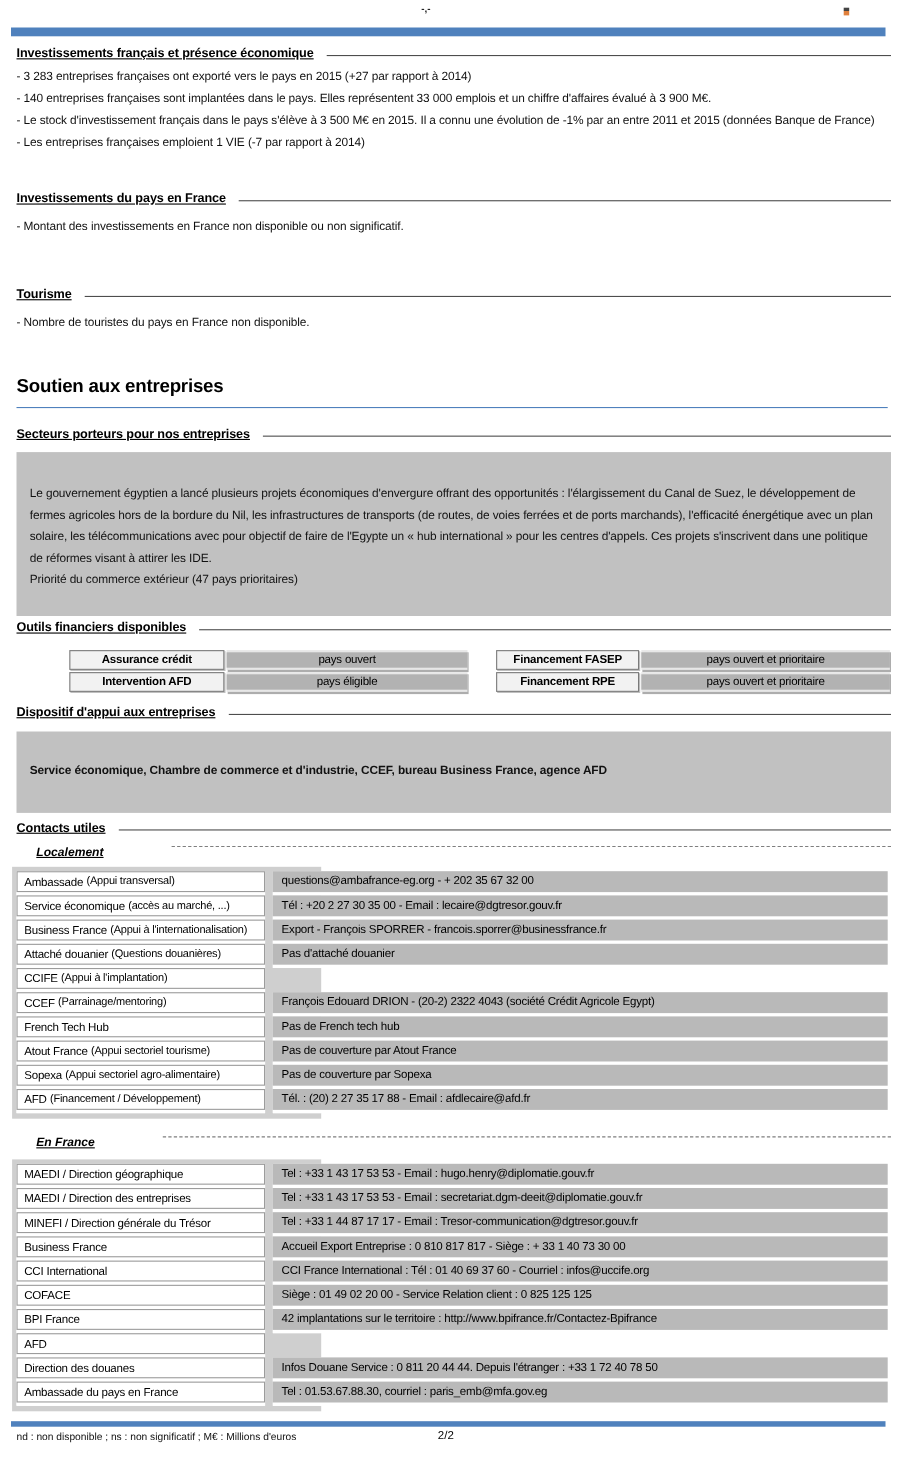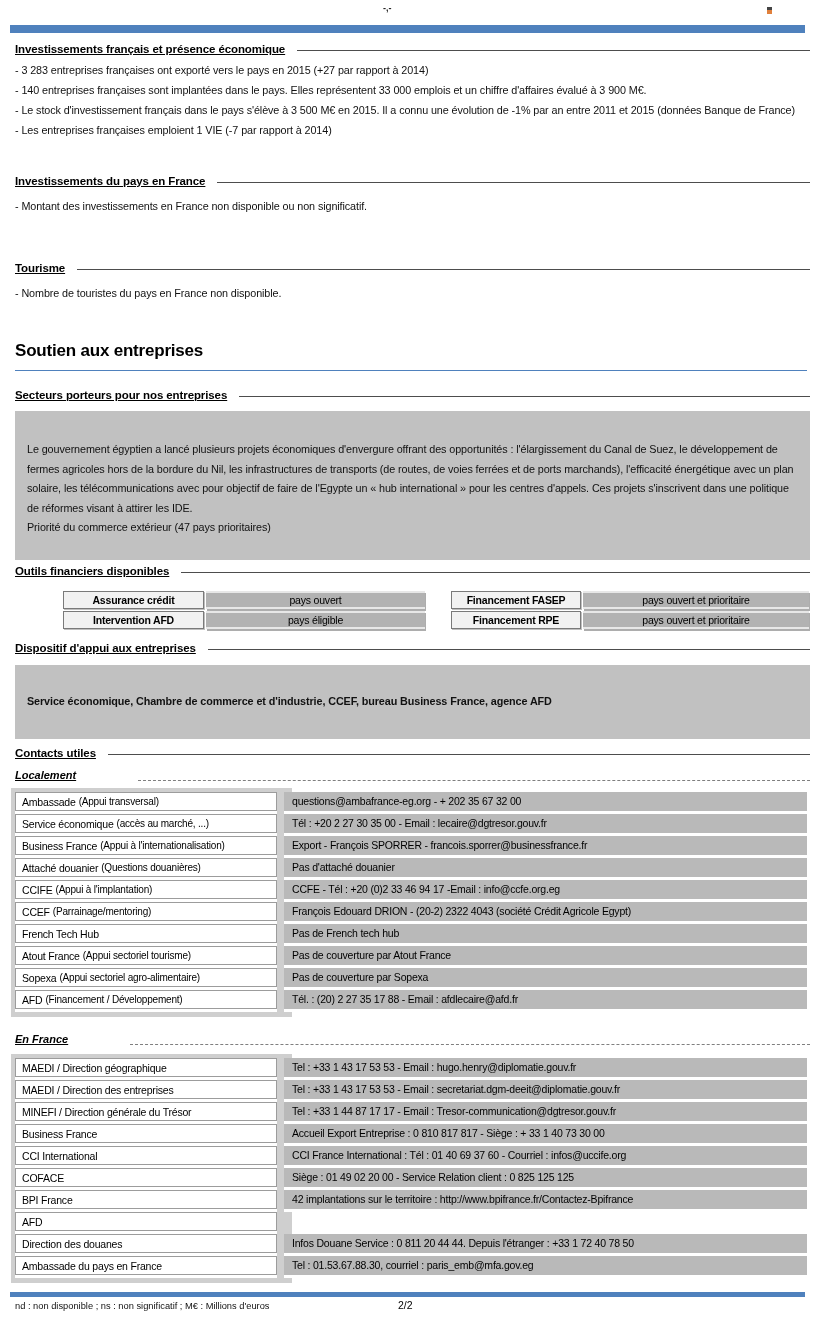--- a/index.html
+++ b/index.html
@@ -46,33 +46,33 @@
   .fin-label { background:#f2f2f2; border:1px solid #7a7a7a; font-weight:bold; font-size:10.5px;
                display:flex; align-items:center; justify-content:center; height:16px;
                box-shadow:1px 1px 0 #bfbfbf; letter-spacing:-0.2px; }
   #fin-left .fin-label { width:139px; }
   #fin-right .fin-label { width:128px; }
   .fin-value { margin-left:2px; background:#e7e7e7; padding:2px 0; box-shadow:1px 2px 0 #adadad; }
   #fin-left .fin-value { width:219px; }
   #fin-right .fin-value { width:226px; }
   .fin-value-inner { background:#b2b2b2; font-size:10.5px; height:14px; line-height:14px; text-align:center; letter-spacing:-0.2px; }
 
-  .sub-head { position:absolute; left:15px; right:17px; display:flex; align-items:flex-end;gap:48px; }
+  .sub-head { position:absolute; left:33px; right:17px; display:flex; align-items:flex-start;gap:48px; }
   .sub-title { font-weight:bold; font-style:italic; font-size:11px; text-decoration:underline; white-space:nowrap; }
   .sub-head .dashrule { flex:1; border-top:1px dashed #7f7f7f; margin-left:14px; }
   #sub-local { top:769px; }
   #sub-france { top:1033px; }
 
   .ctable { position:absolute; left:15px; width:792px; }
   #ctable-local { top:792px; }
   #ctable-france { top:1058px; }
   .ctable::before { content:""; position:absolute; left:-4px; top:-4px; width:281px;
                     height:calc(100% + 9px); background:#cfcfcf; }
   .crow { position:relative; display:flex; }
-  .clabel-wrap { width:262px; background:#fff; border-bottom:3.6px solid #fff; }
+  .clabel-wrap { width:226px; background:#fff; border-bottom:3.6px solid #fff; }
   .clabel { border:1px solid #9c9c9c; background:#fff; height:17px; display:flex; align-items:center;
             padding-left:6px; font-size:10.5px; letter-spacing:-0.2px; white-space:nowrap; overflow:hidden; }
   .clabel .note { font-size:10px; margin-left:3px; }
   .cvalue-wrap { flex:1; margin-left:7px; background:#fff; border-bottom:3.6px solid #fff; }
   .cvalue { background:#b9b9b9; height:19px; line-height:19px; padding:0 8px; font-size:10.5px;
             letter-spacing:-0.2px; white-space:nowrap; overflow:hidden; }
 
   .footnote { position:absolute; top:1301px; left:15px; font-size:9.3px; color:#111; }
   .pagenum { position:absolute; top:1299px; left:398px; font-size:10.5px; }
 </style>
@@ -222,23 +222,20 @@
           <div class="cvalue">Pas d'attaché douanier</div>
         </div>
     </div>
     <div class="crow">
       <div class="clabel-wrap">
           <div class="clabel">
             <span>CCIFE</span>
             <span class="note">(Appui à l'implantation)</span>
           </div>
         </div>
-      <div class="cvalue-wrap">
-          <div class="cvalue">CCFE  - Tél : +20 (0)2 33 46 94 17 -Email : info@ccfe.org.eg</div>
-        </div>
     </div>
     <div class="crow">
       <div class="clabel-wrap">
           <div class="clabel">
             <span>CCEF</span>
             <span class="note">(Parrainage/mentoring)</span>
           </div>
         </div>
       <div class="cvalue-wrap">
           <div class="cvalue">François Edouard DRION  - (20-2) 2322 4043 (société Crédit Agricole Egypt)</div>

